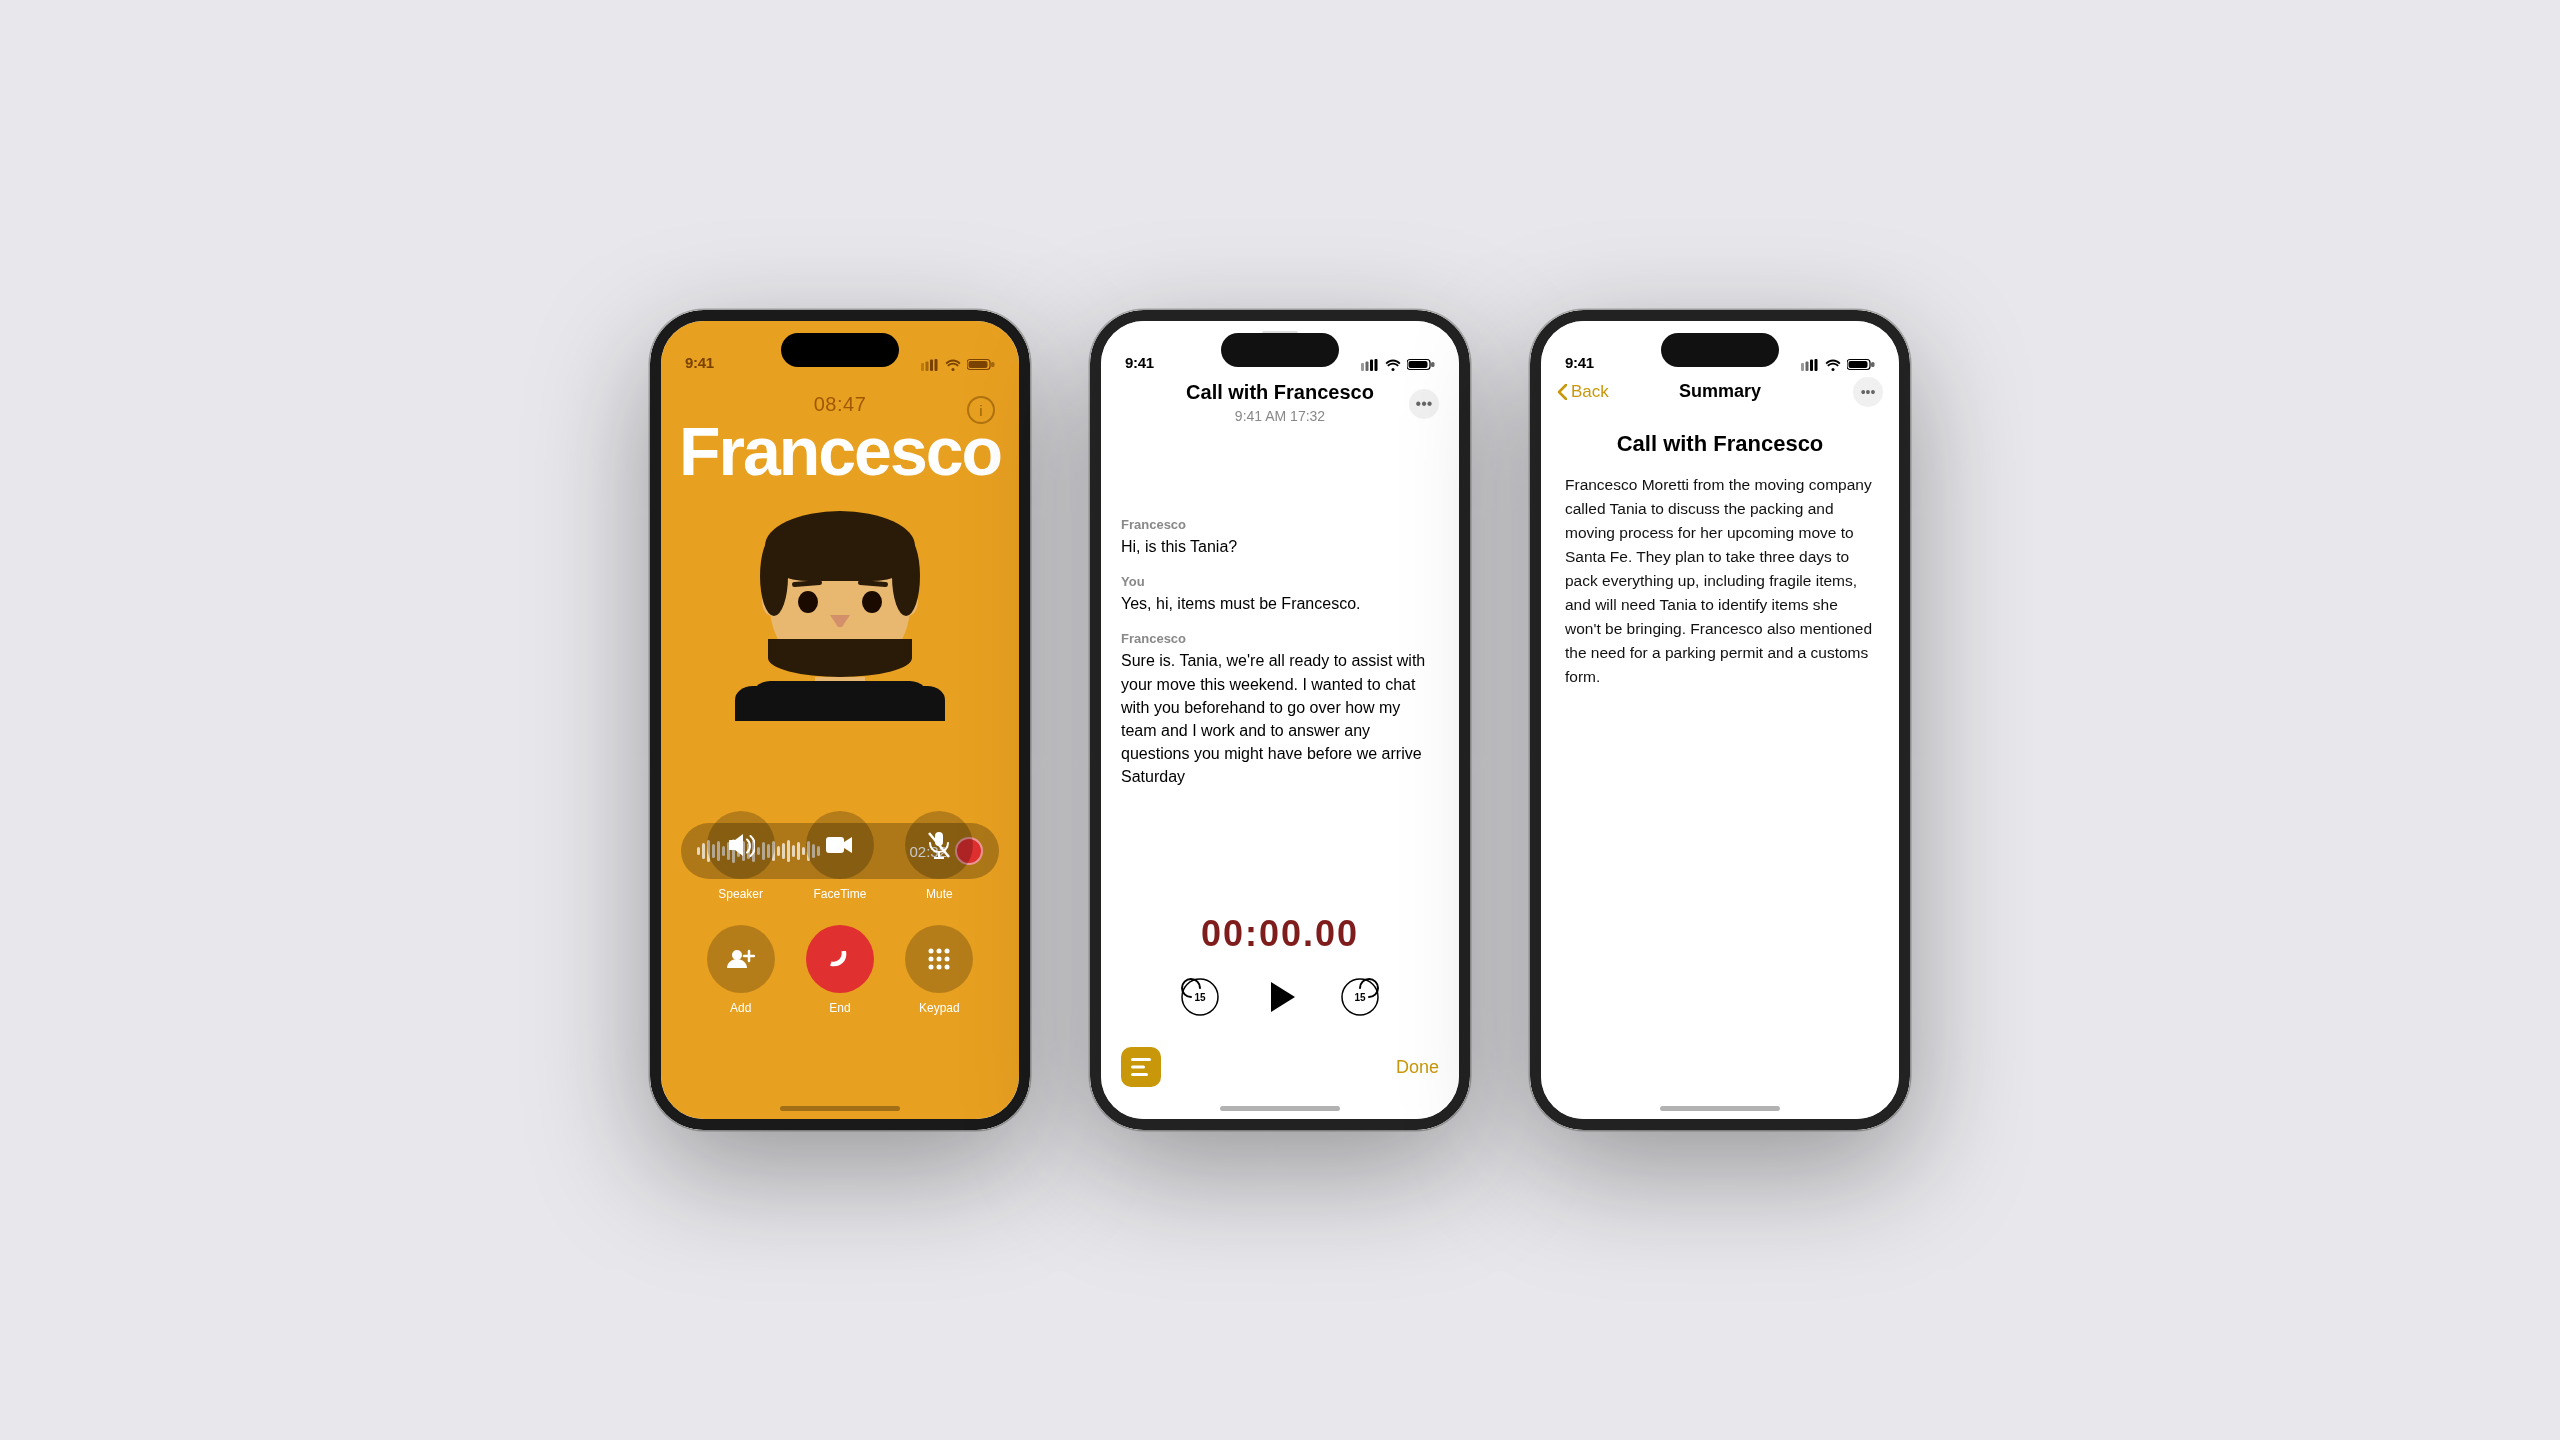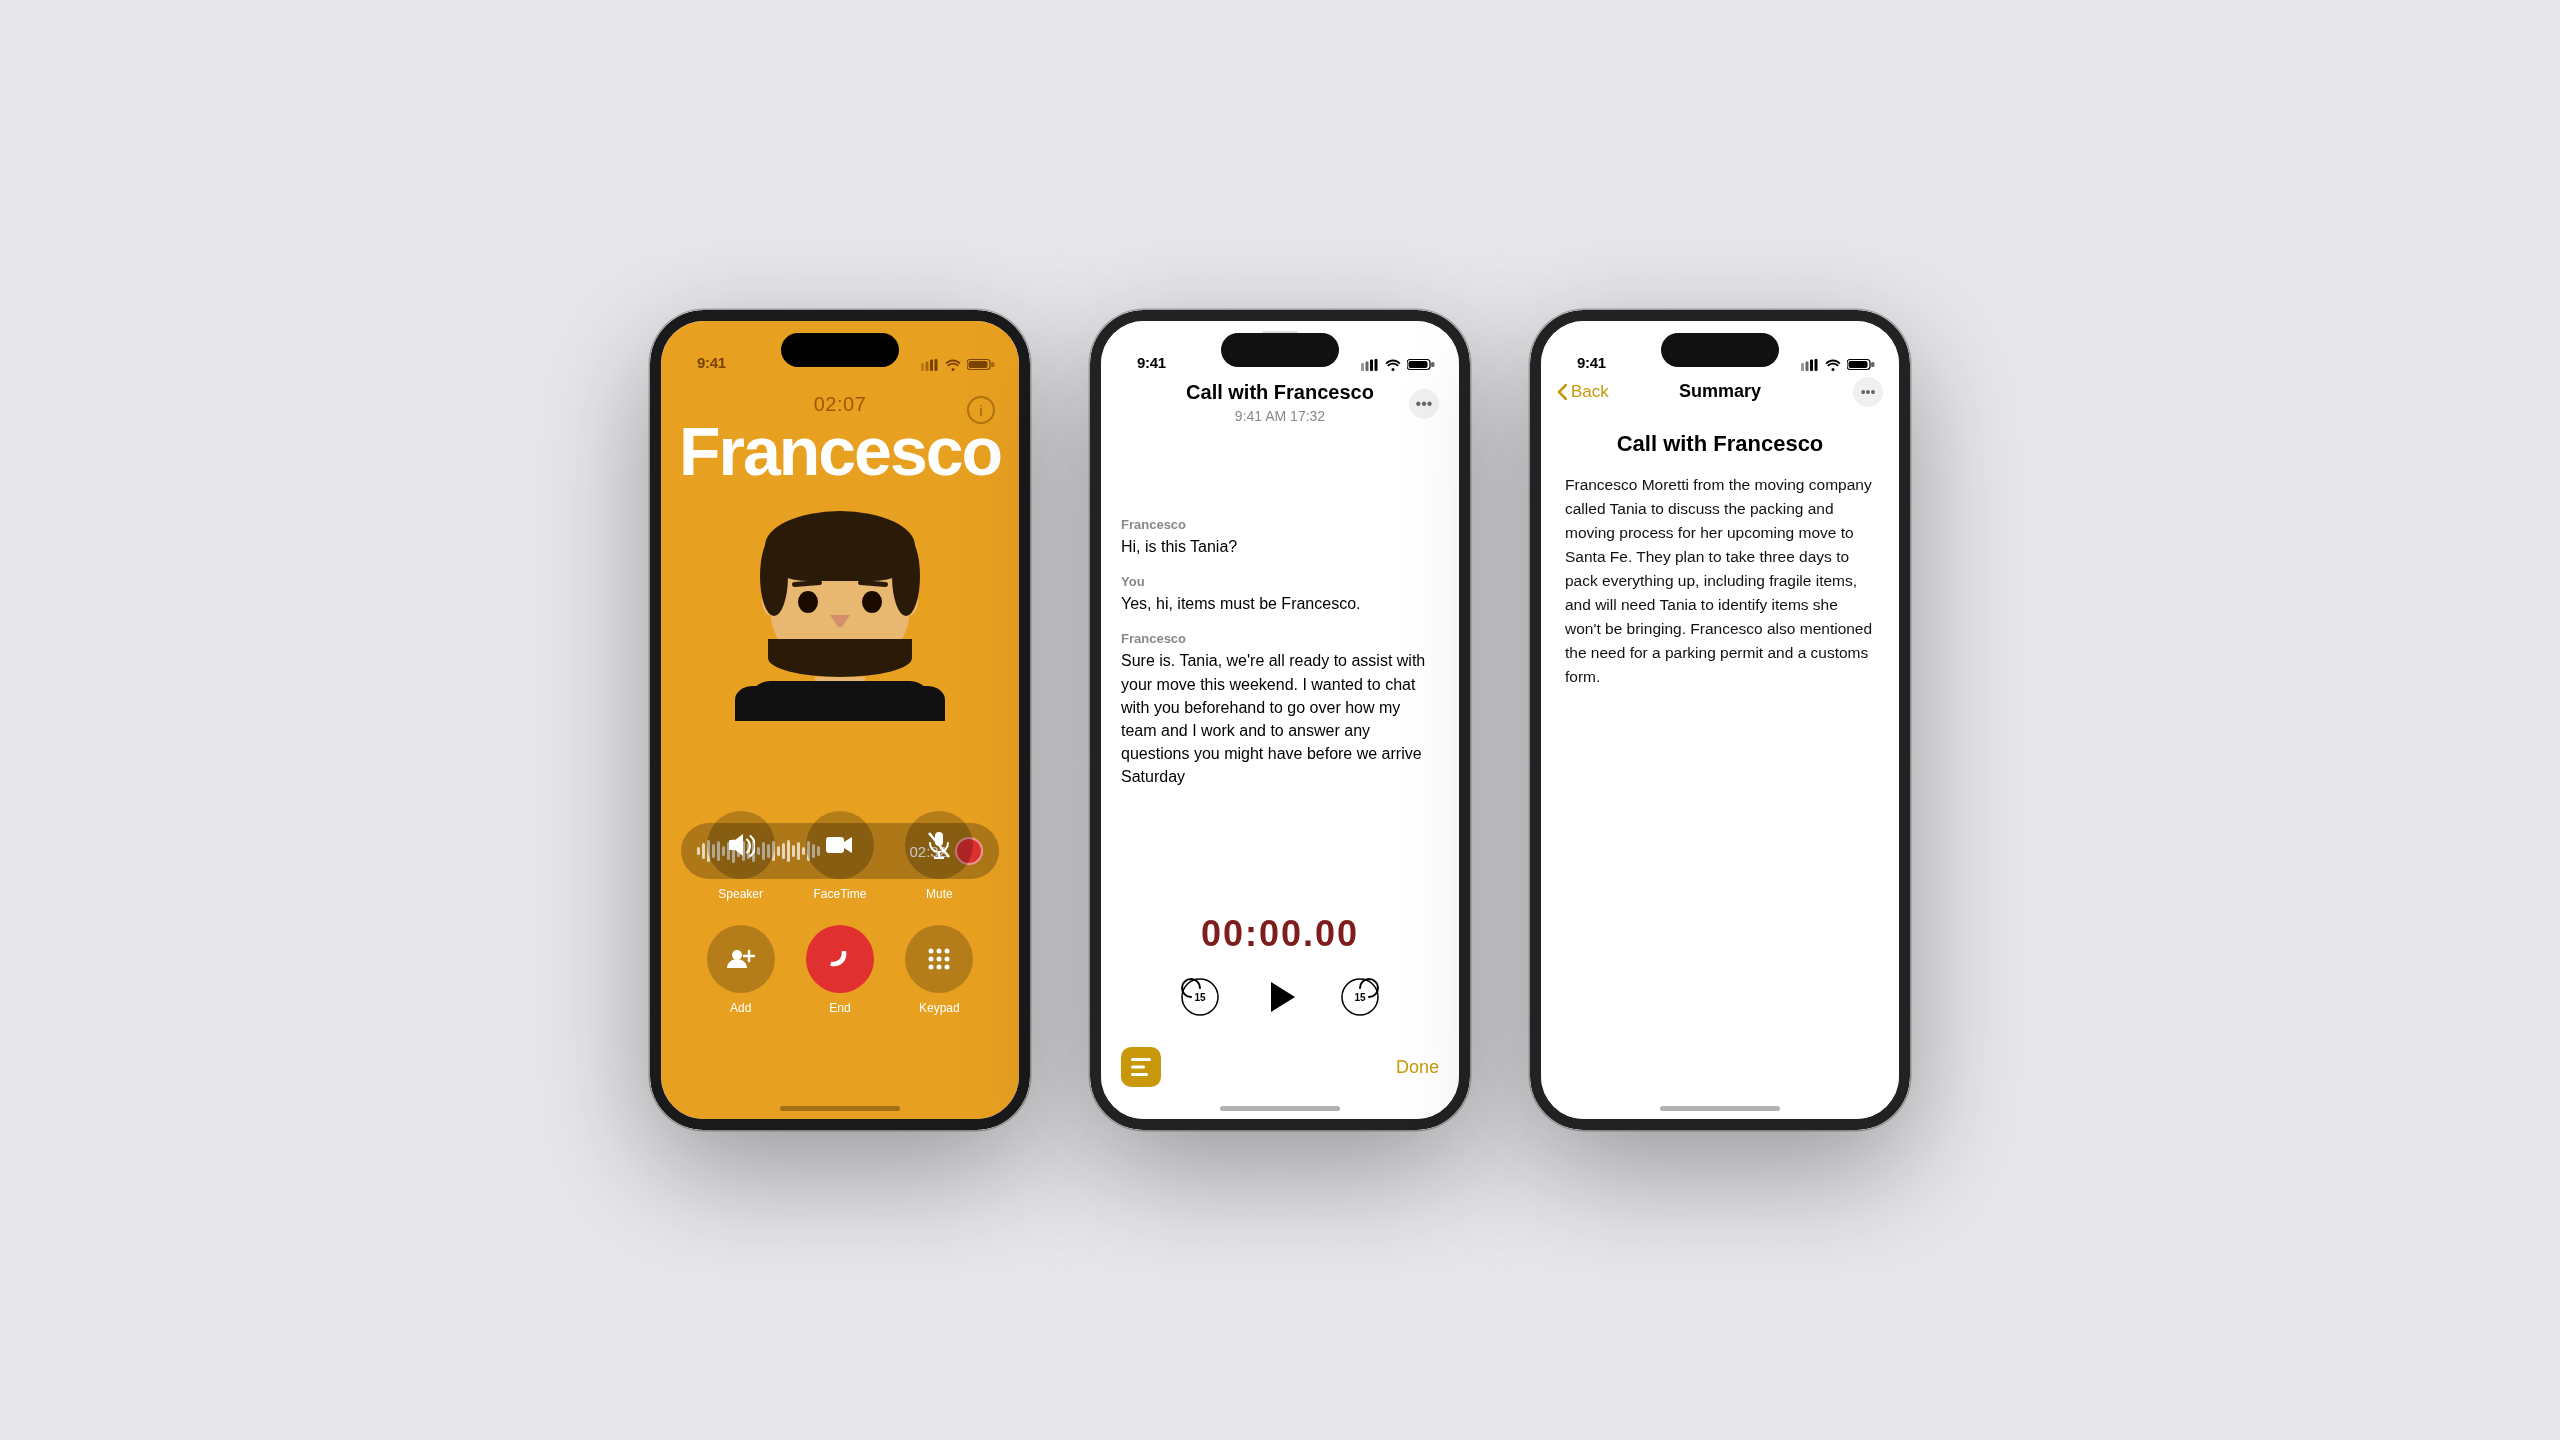--- a/index.html
+++ b/index.html
@@ -43,21 +43,21 @@
       height: 34px;
       background: #000;
       border-radius: 20px;
       z-index: 10;
     }
 
     
     .status-bar {
       position: absolute;
       top: 0;
-      left: 12px;
+      left: 0;
       right: 0;
       height: 56px;
       display: flex;
       align-items: flex-end;
       justify-content: space-between;
       padding: 0 24px 6px;
       z-index: 9;
     }
     .status-time {
       font-size: 15px;
@@ -478,21 +478,21 @@
               <circle cx="8" cy="10.5" r="1.5" fill="currentColor"></circle>
             </svg>
           <svg width="28" height="13" viewBox="0 0 28 13">
               <rect x="0" y="1.5" width="23" height="10" rx="3" stroke="currentColor" stroke-width="1.2" fill="none"></rect>
               <rect x="1.5" y="3" width="19" height="7" rx="2" fill="currentColor"></rect>
               <rect x="24" y="4" width="3.5" height="5" rx="1.5" fill="currentColor" opacity="0.6"></rect>
             </svg>
         </div>
       </div>
 
-      <div class="call-timer">02:07</div>
+      <div class="call-timer">08:47</div>
       <div class="caller-name">Francesco</div>
 
       <div style="position:absolute;top:75px;right:24px;width:28px;height:28px;border:2px solid rgba(120,70,0,0.5);border-radius:50%;display:flex;align-items:center;justify-content:center;color:rgba(120,70,0,0.7);font-size:15px;">i</div>
 
       <div class="avatar-area">
         <div style="width:200px;height:220px;position:relative;">
 
           <div style="position:absolute;top:10px;left:25px;width:150px;height:70px;background:#2a1a08;border-radius:50% 50% 30% 30%;z-index:3;"></div>
 
           <div style="position:absolute;top:30px;left:30px;width:140px;height:145px;background:#e8b870;border-radius:50% 50% 48% 48%;z-index:2;"></div>

